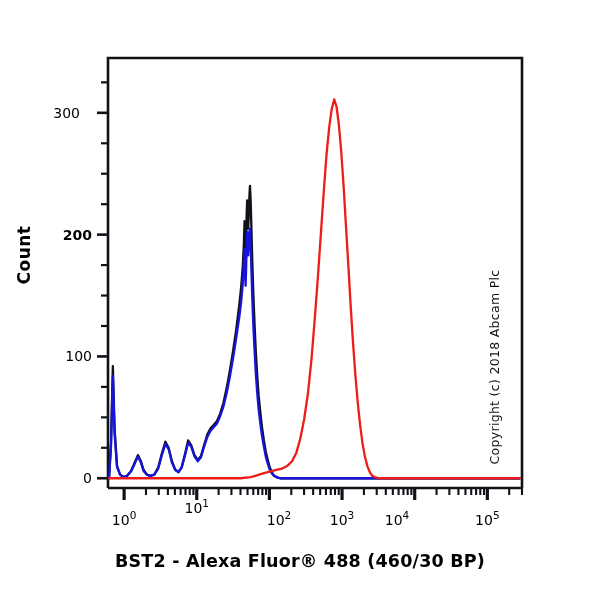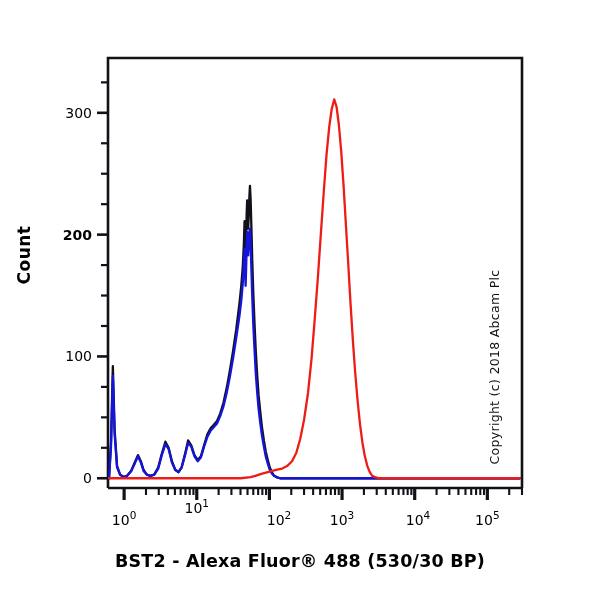--- a/index.html
+++ b/index.html
@@ -152,32 +152,32 @@
         <line x1="509.20790227118493" y1="488" x2="509.20790227118493" y2="495" stroke="#111118" stroke-width="2.1"></line>
         <line x1="522" y1="488" x2="522" y2="495" stroke="#111118" stroke-width="2.1"></line>
       </g>
       <path d="M 109.03 478.25 L 111.01 441.71 L 112.86 366.19 L 114.62 429.53 L 117.08 466.07 L 120.08 474.60 L 123.48 477.04 L 127.12 475.82 L 131.16 470.95 L 134.73 462.42 L 137.94 455.11 L 140.86 461.20 L 143.52 469.73 L 146.76 474.60 L 150.39 475.82 L 154.26 474.60 L 158.25 467.29 L 161.78 453.89 L 165.39 441.71 L 168.63 447.80 L 171.92 461.20 L 175.21 469.73 L 178.47 472.16 L 181.68 467.29 L 185.05 453.89 L 188.10 440.49 L 191.26 445.37 L 194.47 455.11 L 197.69 459.98 L 200.89 456.33 L 204.05 445.37 L 207.38 434.40 L 210.59 428.31 L 213.87 424.66 L 217.01 421.00 L 220.17 413.69 L 223.45 402.73 L 226.66 388.11 L 229.80 371.06 L 232.96 351.57 L 236.19 329.64 L 239.37 304.06 L 241.28 285.79 L 242.78 266.30 L 243.86 244.37 L 244.56 221.23 L 245.11 237.07 L 245.59 255.34 L 246.12 238.28 L 246.64 215.14 L 247.16 200.52 L 247.66 212.70 L 248.16 228.54 L 248.77 215.14 L 249.38 196.87 L 249.97 185.90 L 250.66 200.52 L 251.39 227.32 L 252.22 258.99 L 253.29 293.10 L 254.58 324.77 L 255.81 351.57 L 257.24 375.93 L 258.60 395.42 L 260.33 412.48 L 261.97 427.09 L 263.90 440.49 L 265.73 451.46 L 267.79 459.98 L 269.72 467.29 L 271.83 472.16 L 274.09 475.82 L 276.45 477.04 L 280.02 478.25 L 291.27 478.25 L 342.05 478.25 L 414.69 478.25 L 487.34 478.25 L 519.82 478.25" fill="none" stroke="#111118" stroke-width="2.3" stroke-linejoin="round" stroke-linecap="round"></path>
       <path d="M 109.03 478.25 L 111.01 446.58 L 112.86 375.93 L 114.62 434.40 L 117.08 467.29 L 120.08 474.60 L 123.48 477.04 L 127.12 475.82 L 131.16 470.95 L 134.73 463.64 L 137.94 456.33 L 140.86 462.42 L 143.52 470.95 L 146.76 474.60 L 150.39 475.82 L 154.26 474.60 L 158.25 468.51 L 161.78 455.11 L 165.39 444.15 L 168.63 449.02 L 171.92 462.42 L 175.21 469.73 L 178.47 472.16 L 181.68 467.29 L 185.05 455.11 L 188.10 442.93 L 191.26 446.58 L 194.47 456.33 L 197.69 461.20 L 200.89 457.55 L 204.05 446.58 L 207.38 436.84 L 210.59 430.75 L 213.87 427.09 L 217.01 423.44 L 220.17 416.13 L 223.45 406.39 L 226.66 392.99 L 229.80 377.15 L 232.96 358.88 L 236.19 338.17 L 239.37 316.24 L 241.28 300.41 L 242.78 283.35 L 243.86 263.86 L 244.56 249.25 L 245.11 268.74 L 245.59 285.79 L 246.12 268.74 L 246.64 246.81 L 247.16 232.19 L 247.66 239.50 L 248.16 255.34 L 248.77 244.37 L 249.38 232.19 L 249.97 228.54 L 250.66 244.37 L 251.39 268.74 L 252.22 295.54 L 253.29 324.77 L 254.58 350.35 L 255.81 373.50 L 257.24 392.99 L 258.60 408.82 L 260.33 423.44 L 261.97 435.62 L 263.90 446.58 L 265.73 456.33 L 267.79 463.64 L 269.72 469.73 L 271.83 473.38 L 274.09 475.82 L 276.45 477.04 L 280.02 478.25 L 291.27 478.25 L 342.05 478.25 L 414.69 478.25 L 487.34 478.25 L 519.82 478.25" fill="none" stroke="#1414DC" stroke-width="2.3" stroke-linejoin="round" stroke-linecap="round"></path>
       <path d="M 109.03 478.25 L 124.12 478.25 L 196.76 478.25 L 240.50 478.25 L 250.54 477.04 L 255.33 475.82 L 259.04 474.60 L 263.14 473.38 L 267.79 472.16 L 272.41 470.95 L 277.19 469.73 L 282.20 468.51 L 287.06 466.07 L 292.05 461.20 L 296.36 452.67 L 300.15 439.27 L 304.07 419.78 L 308.01 392.99 L 311.52 358.88 L 314.68 319.90 L 317.89 277.26 L 320.81 234.63 L 323.76 191.99 L 326.46 155.45 L 329.18 127.43 L 331.69 109.16 L 334.21 99.42 L 336.55 106.73 L 338.90 125.00 L 341.25 151.80 L 343.59 185.90 L 345.91 224.88 L 348.32 265.08 L 350.57 304.06 L 352.89 340.61 L 355.26 373.50 L 357.66 401.51 L 360.06 424.66 L 362.47 442.93 L 364.85 456.33 L 367.35 466.07 L 369.80 472.16 L 372.20 475.82 L 375.09 477.04 L 378.75 478.25 L 392.83 478.25 L 414.69 478.25 L 487.34 478.25 L 519.82 478.25" fill="none" stroke="#EE1C17" stroke-width="2.3" stroke-linejoin="round" stroke-linecap="round"></path>
     </svg>
 
   <div class="axis-label-y">Count</div>
 
-  <div class="axis-label-x">BST2 - Alexa Fluor® 488 (530/30 BP)</div>
+  <div class="axis-label-x">BST2 - Alexa Fluor® 488 (460/30 BP)</div>
 
   <div class="copyright">Copyright (c) 2018 Abcam Plc</div>
 
   <div id="ytick-labels">
       <div class="tick-label ytick-label" style="left: 48px; width: 44px; top: 478.255px;">0</div>
       <div class="tick-label ytick-label" style="left: 48px; width: 44px; top: 356.442px;">100</div>
       <div class="tick-label ytick-label" style="left: 48px; width: 44px; top: 234.629px; font-weight: bold;">200</div>
-      <div class="tick-label ytick-label" style="left: 48px; width: 44px; top: 112.816px;">300</div>
+      <div class="tick-label ytick-label" style="left: 36px; width: 44px; top: 112.816px;">300</div>
     </div>
   <div id="xtick-labels">
       <div class="tick-label xtick-label" style="left: 124.116px; top: 509px;"><span>10</span><span class="exp">0</span></div>
       <div class="tick-label xtick-label" style="left: 196.761px; top: 497px;"><span>10</span><span class="exp">1</span></div>
       <div class="tick-label xtick-label" style="left: 279px; top: 509px;"><span>10</span><span class="exp">2</span></div>
       <div class="tick-label xtick-label" style="left: 342.05px; top: 509px;"><span>10</span><span class="exp">3</span></div>
-      <div class="tick-label xtick-label" style="left: 418px; top: 509px;"><span>10</span><span class="exp">4</span></div>
+      <div class="tick-label xtick-label" style="left: 397px; top: 509px;"><span>10</span><span class="exp">4</span></div>
       <div class="tick-label xtick-label" style="left: 487.34px; top: 509px;"><span>10</span><span class="exp">5</span></div>
     </div>
 
 </div>
 
 </body></html>

